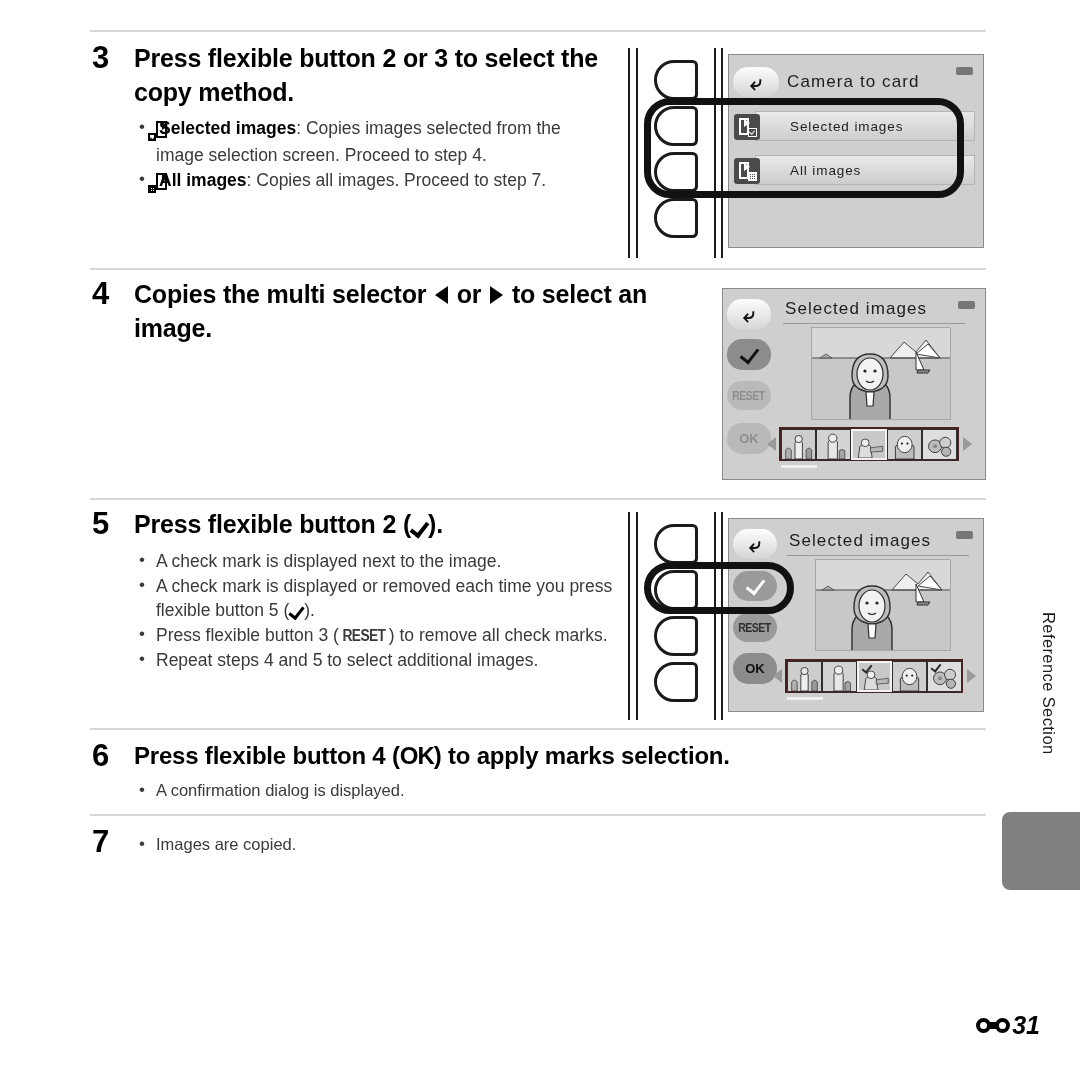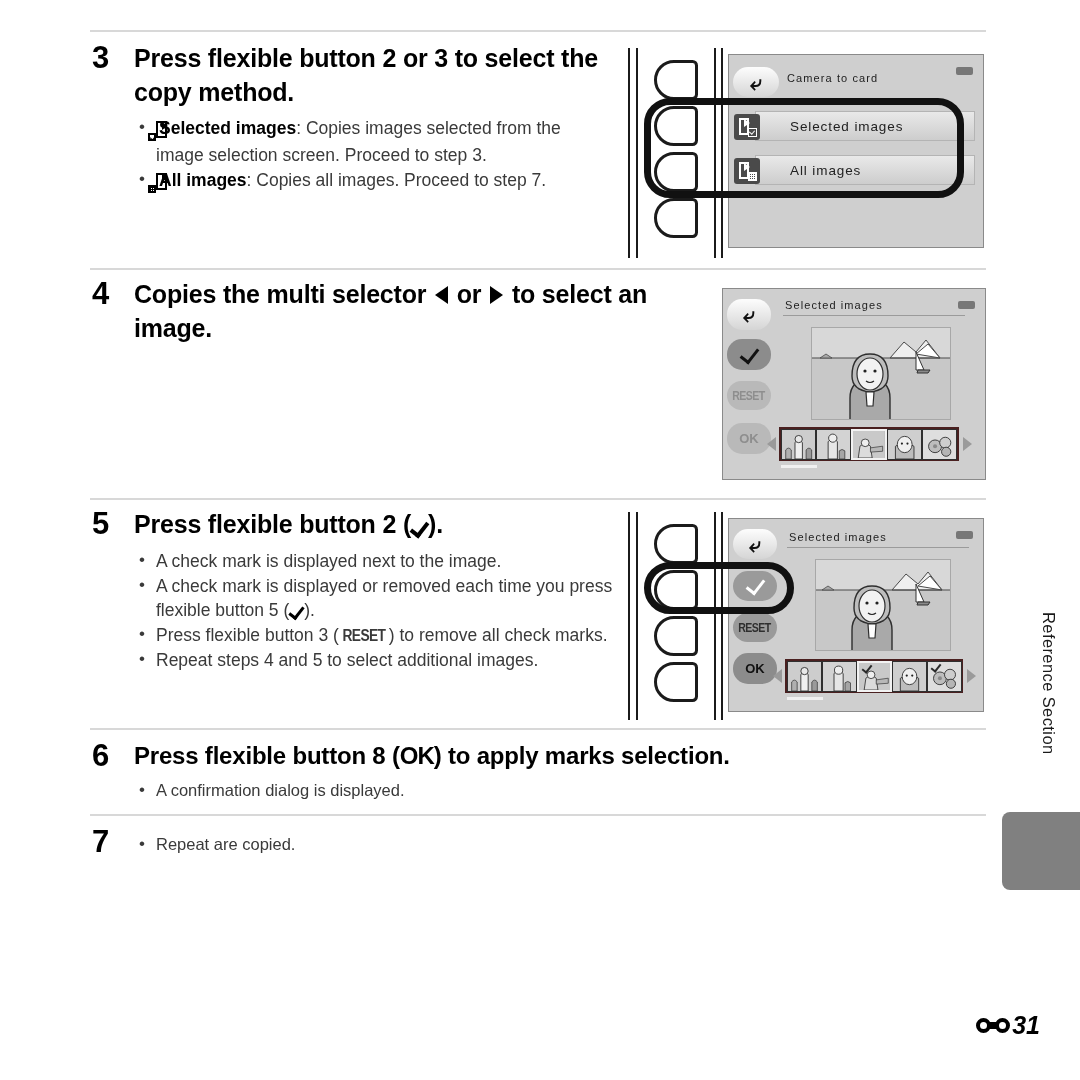--- a/index.html
+++ b/index.html
@@ -245,21 +245,21 @@
     box-sizing: border-box;
     overflow: hidden;
   }
   #cam3 .lcd { left: 104px; top: 6px; width: 256px; height: 194px; }
   #cam4 .lcd { left: 0px;   top: 0px; width: 264px; height: 192px; }
   #cam5 .lcd { left: 104px; top: 6px; width: 256px; height: 194px; }
 
   .lcd-title {
     position: absolute;
     left: 58px; top: 11px;
-    font-size: 11px;
+    font-size: 17px;
     letter-spacing: 1.1px;
     color: #1d1d1d;
   }
   .lcd-title.underlined::after {
     content: "";
     position: absolute;
     left: -2px; bottom: -5px;
     width: 182px; height: 1px;
     background: #9b9b9b;
   }
@@ -509,21 +509,21 @@
   <div class="rule r5"></div>
 
   <div class="step" id="step3">
     <div class="step-num">3</div>
     <div class="step-body">
       <div class="step-head">Press flexible button 2 or 3 to select the copy method.</div>
       <ul class="bullets">
         <li>
           <span class="ico-copy">
             <span class="frame"></span><span class="arrow"></span><span class="sq tick"></span>
-          </span><b>Selected images</b><span>: Copies images selected from the image selection screen. Proceed to step 3.</span>
+          </span><b>Selected images</b><span>: Copies images selected from the image selection screen. Proceed to step 4.</span>
         </li>
         <li>
           <span class="ico-copy">
             <span class="frame"></span><span class="arrow"></span><span class="sq grid"></span>
           </span><b>All images</b><span>: Copies all images. Proceed to step 7.</span>
         </li>
       </ul>
     </div>
   </div>
 
@@ -774,32 +774,32 @@
       <div class="strip-arrow right" style="left:238px; top:157px;"></div>
       <div class="scrollbar" style="left:58px; top:178px; width:36px;"></div>
     </div>
 
     <div class="callout" style="left:20px; top:50px; width:150px; height:52px;"></div>
   </div>
 
   <div class="step" id="step6">
     <div class="step-num">6</div>
     <div class="step-body">
-      <div class="step-head small"><span>Press flexible button 8 (</span><span class="okglyph">OK</span><span>) to apply marks selection.</span></div>
+      <div class="step-head small"><span>Press flexible button 4 (</span><span class="okglyph">OK</span><span>) to apply marks selection.</span></div>
       <ul class="bullets tight">
         <li>A confirmation dialog is displayed.</li>
       </ul>
     </div>
   </div>
 
   <div class="step" id="step7">
     <div class="step-num">7</div>
     <div class="step-body">
       <ul class="bullets tight">
-        <li>Repeat are copied.</li>
+        <li>Images are copied.</li>
       </ul>
     </div>
   </div>
 
   <div class="side-label">Reference Section</div>
   <div class="side-tab"></div>
 
   <div class="folio">
     <span class="binoc">
       <span class="o l"></span>

